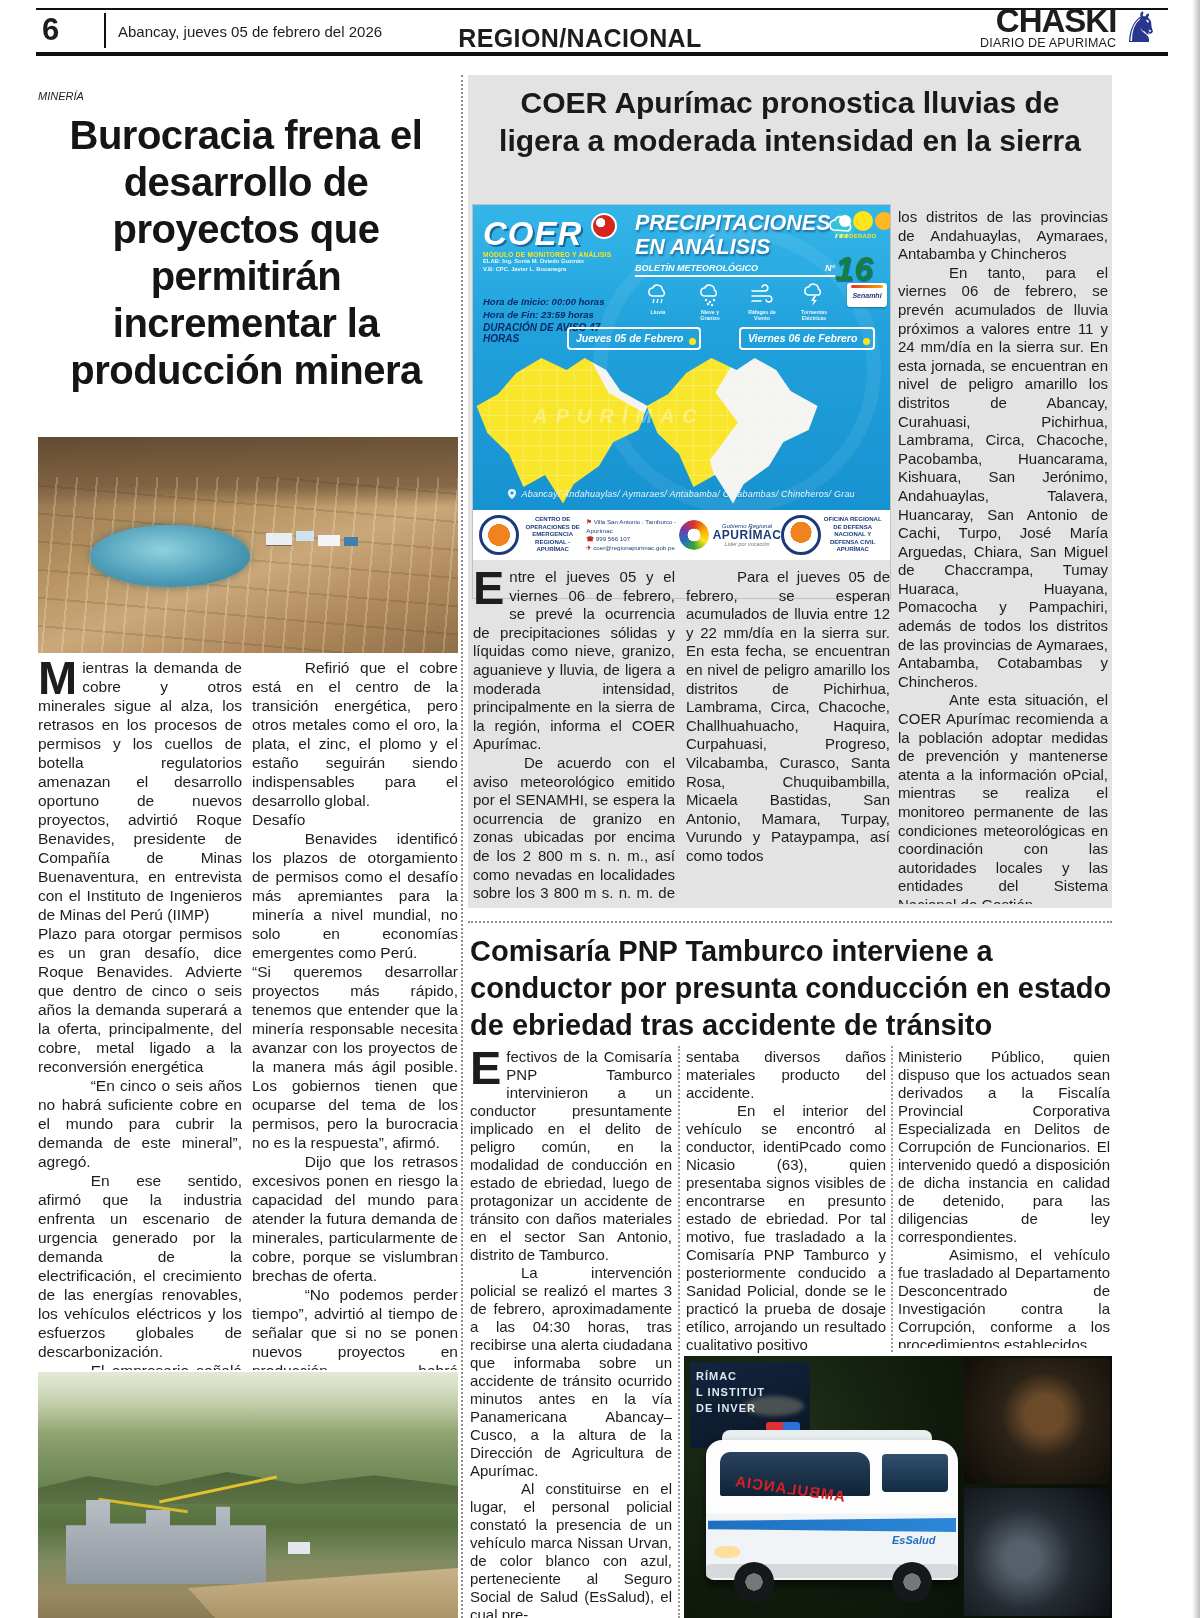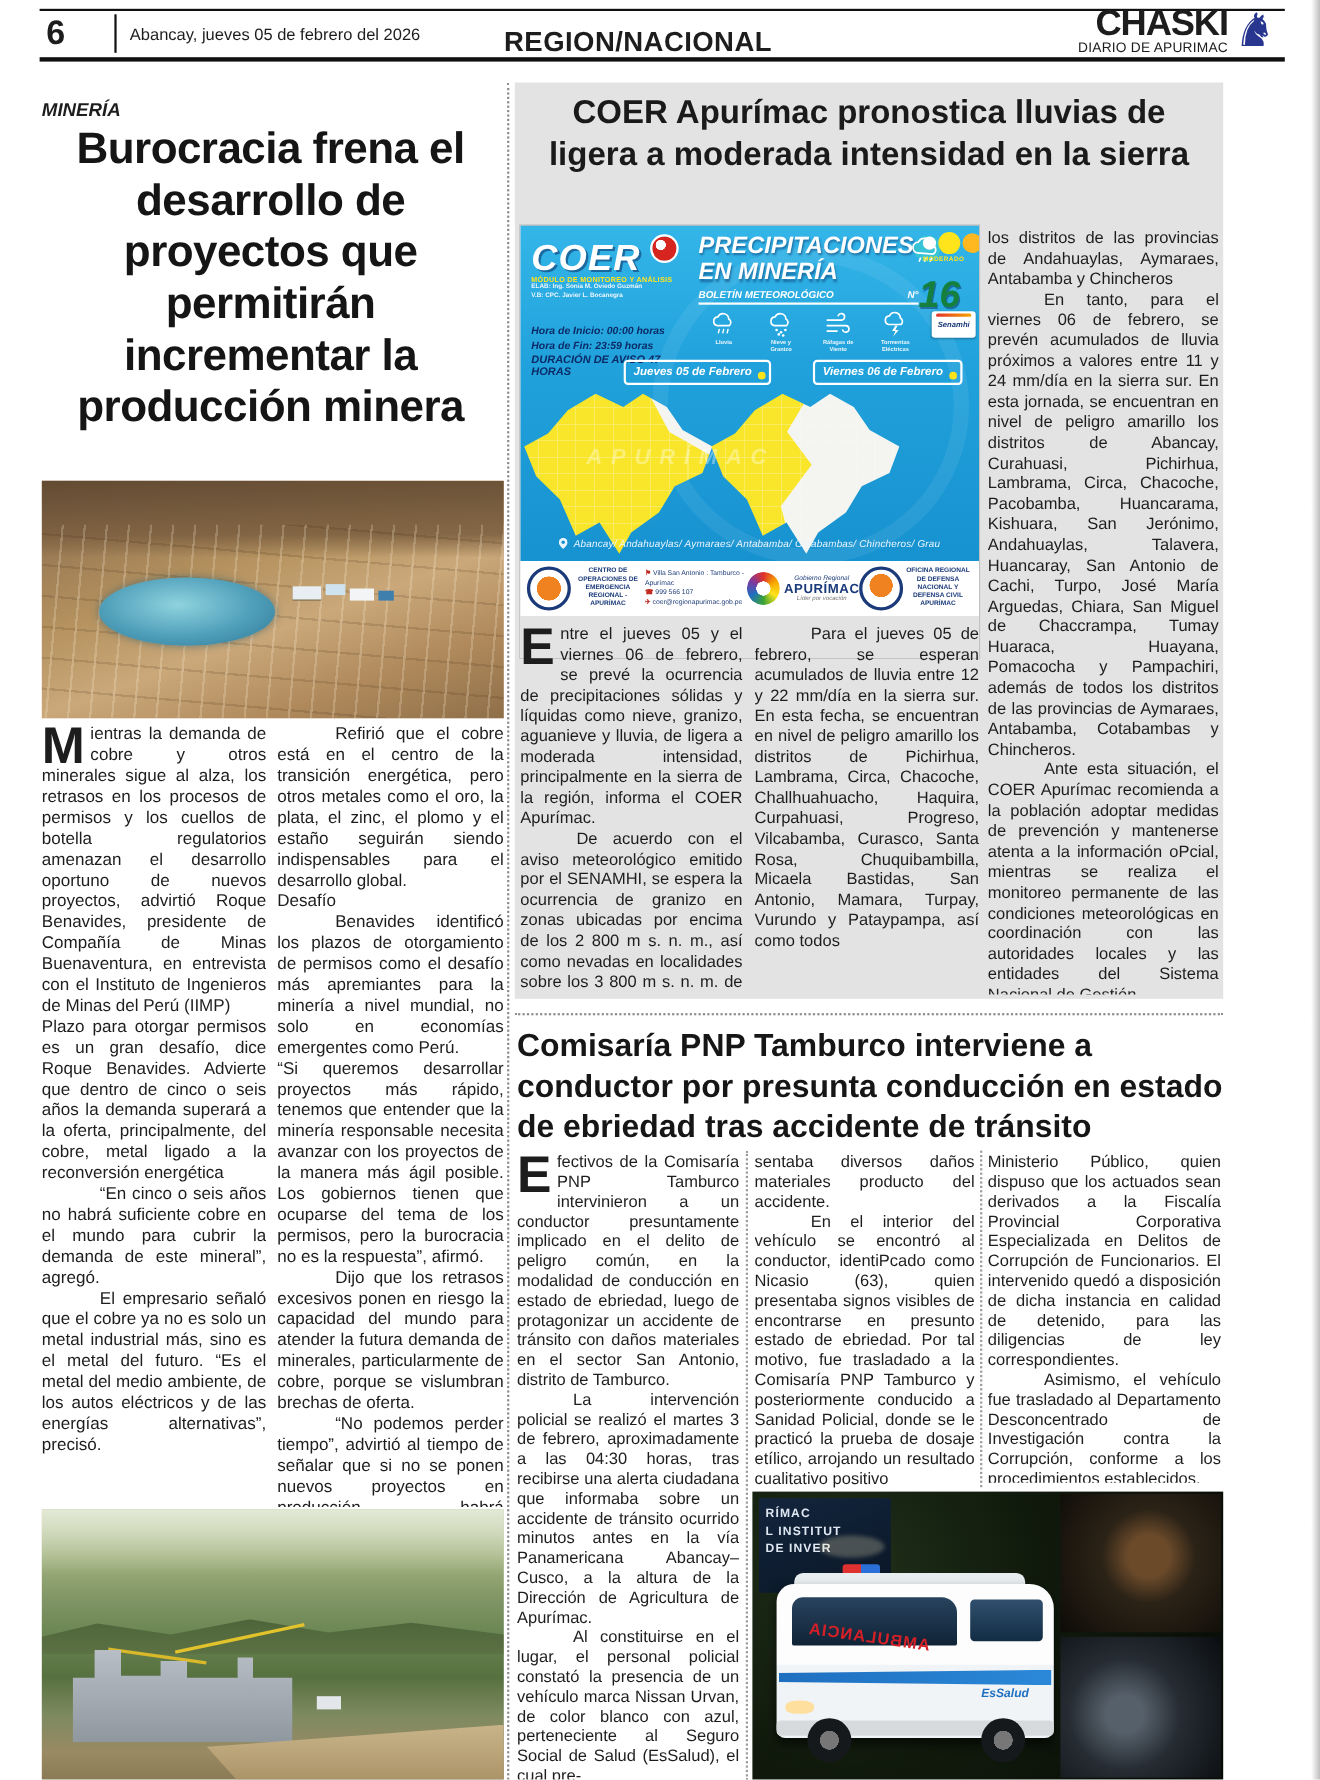--- a/index.html
+++ b/index.html
@@ -20,21 +20,21 @@
   .masthead-sub{font-size:12.5px;letter-spacing:.2px}
   .masthead-logo{font-size:42px;color:#28368f;line-height:42px;transform:scaleX(-1)}
 
   
   .bodycol{font-size:15.5px;line-height:19px;text-align:justify;overflow:hidden}
   .bodycol p{margin:0}
   .bodycol p.ind{text-indent:3.4em}
   .drop p:first-child::first-letter{float:left;font-weight:bold;font-size:47px;line-height:37px;padding:1px 5px 0 0}
 
   
-  .kicker{left:38px;top:90px;font-size:17px;font-weight:bold;font-style:italic}
+  .kicker{left:38px;top:90px;font-size:11px;font-weight:normal;font-style:italic}
   .m-headline{left:34px;top:112px;width:424px;text-align:center;font-size:40px;line-height:47px;font-weight:bold;letter-spacing:-.5px;color:#151515}
   .m-col1{left:38px;top:658px;width:204px;height:712px}
   .m-col2{left:252px;top:658px;width:206px;height:712px}
 
   
   .photo1{left:38px;top:437px;width:420px;height:216px;overflow:hidden;
      background:linear-gradient(160deg,#7c5f41 0%,#9b7b55 18%,#b5925f 38%,#caa87a 58%,#b08a5c 78%,#8f6f49 100%)}
   .photo1 .ridge{left:0;top:0;width:420px;height:70px;background:linear-gradient(180deg,#5e4730,#7a5e3f 70%,rgba(122,94,63,0));opacity:.85}
   .photo1 .terr{left:0;top:40px;width:420px;height:176px;opacity:.28;
      background:repeating-linear-gradient(95deg,rgba(255,255,255,.0) 0 18px,rgba(255,244,220,.8) 18px 20px),
@@ -195,20 +195,21 @@
     <div class="abs bld1"></div>
     <div class="abs bld2"></div>
     <div class="abs bld3"></div>
     <div class="abs bld4"></div>
   </div>
 
   <div class="abs bodycol drop m-col1">
       <p>Mientras la demanda de cobre y otros minerales sigue al alza, los retrasos en los procesos de permisos y los cuellos de botella regulatorios amenazan el desarrollo oportuno de nuevos proyectos, advirtió Roque Benavides, presidente de Compañía de Minas Buenaventura, en entrevista con el Instituto de Ingenieros de Minas del Perú (IIMP)</p>
       <p>Plazo para otorgar permisos es un gran desafío, dice Roque Benavides. Advierte que dentro de cinco o seis años la demanda superará a la oferta, principalmente, del cobre, metal ligado a la reconversión energética</p>
       <p class="ind">“En cinco o seis años no habrá suficiente cobre en el mundo para cubrir la demanda de este mineral”, agregó.</p>
+      <p class="ind">En ese sentido, afirmó que la industria enfrenta un escenario de urgencia generado por la demanda de la electrificación, el crecimiento de las energías renovables, los vehículos eléctricos y los esfuerzos globales de descarbonización.</p>
       <p class="ind">El empresario señaló que el cobre ya no es solo un metal industrial más, sino es el metal del futuro. “Es el metal del medio ambiente, de los autos eléctricos y de las energías alternativas”, precisó.</p>
     </div>
   <div class="abs bodycol m-col2">
       <p class="ind">Refirió que el cobre está en el centro de la transición energética, pero otros metales como el oro, la plata, el zinc, el plomo y el estaño seguirán siendo indispensables para el desarrollo global.</p>
       <p>Desafío</p>
       <p class="ind">Benavides identificó los plazos de otorgamiento de permisos como el desafío más apremiantes para la minería a nivel mundial, no solo en economías emergentes como Perú.</p>
       <p>“Si queremos desarrollar proyectos más rápido, tenemos que entender que la minería responsable necesita avanzar con los proyectos de la manera más ágil posible. Los gobiernos tienen que ocuparse del tema de los permisos, pero la burocracia no es la respuesta”, afirmó.</p>
       <p class="ind">Dijo que los retrasos excesivos ponen en riesgo la capacidad del mundo para atender la futura demanda de minerales, particularmente de cobre, porque se vislumbran brechas de oferta.</p>
       <p class="ind">“No podemos perder tiempo”, advirtió al tiempo de señalar que si no se ponen nuevos proyectos en producción habrá consecuencias globales para la seguridad energética y el crecimiento económico.</p>
     </div>
@@ -245,21 +246,21 @@
       <div class="p-credit">V.B: CPC. Javier L. Bocanegra</div>
       <div class="p-times">
         <div>Hora de Inicio:   00:00 horas</div>
         <div>Hora de Fin:      23:59 horas</div>
       </div>
       <div class="p-dur">DURACIÓN DE AVISO 47 HORAS</div>
     </div>
 
     <div class="abs p-title">
       <div>PRECIPITACIONES</div>
-      <div>EN MINERÍA</div>
+      <div>EN ANÁLISIS</div>
     </div>
     <div class="abs p-cloud">
       <svg width="34" height="30" viewBox="0 0 34 30">
           <circle cx="18" cy="13" r="12" fill="rgba(60,210,200,.55)"></circle>
           <path d="M9 17a5 5 0 0 1 .8-9.9A6.5 6.5 0 0 1 22 9.5 4.5 4.5 0 0 1 23 18Z" fill="none" stroke="#fff" stroke-width="1.6"></path>
           <path d="M12 21l-1.5 4M17 21l-1.5 4M22 21l-1.5 4" stroke="#fff" stroke-width="1.4"></path>
         </svg>
     </div>
     <div class="abs p-bulletin">
       <span>BOLETÍN METEOROLÓGICO</span>

